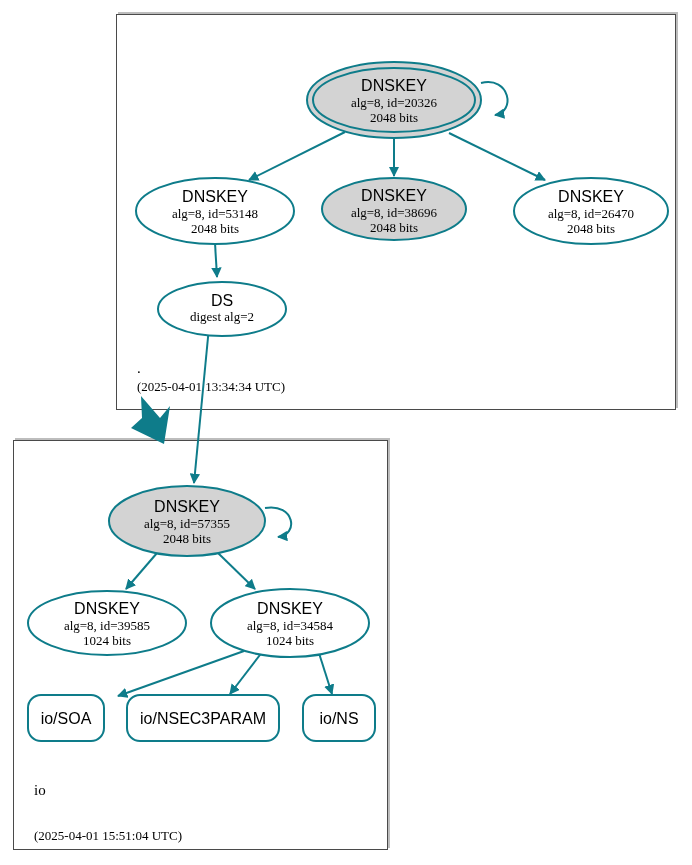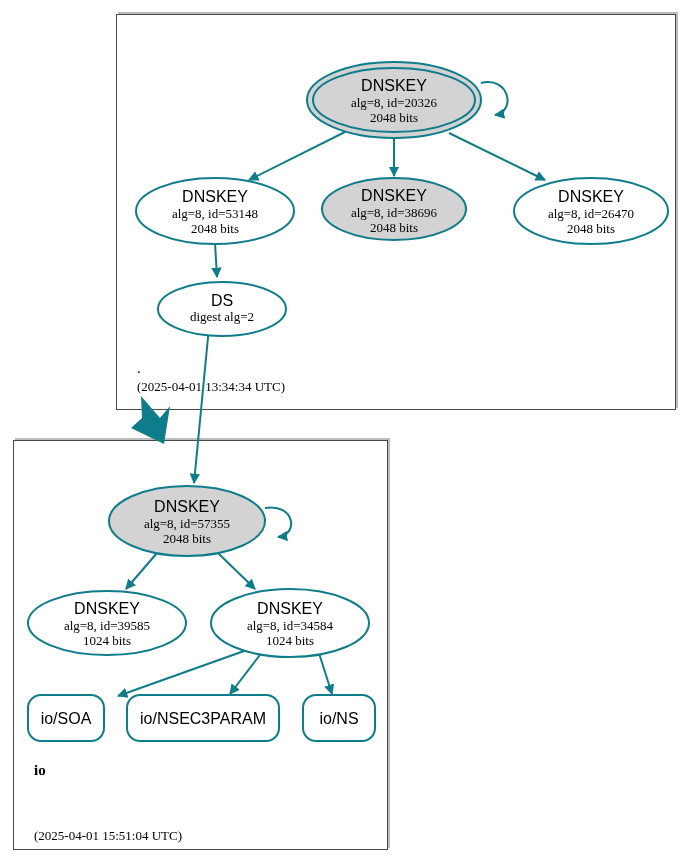--- a/index.html
+++ b/index.html
@@ -29,21 +29,21 @@
     position: absolute;
     font-family: "Liberation Serif", serif;
     color: #000000;
     white-space: nowrap;
   }
   .zone-name { font-size: 15px; }
   .zone-time { font-size: 13px; }
 
   #root-zone-name { left: 137px; top: 360px; }
   #root-zone-time { left: 137px; top: 379px; }
-  #io-zone-name   { left: 34px;  top: 762px; font-weight: bold; }
+  #io-zone-name   { left: 34px;  top: 782px; }
   #io-zone-time   { left: 34px;  top: 818px; margin-top: 10px; }
 
   svg.graph {
     position: absolute;
     left: 0; top: 0;
     width: 692px;
     height: 865px;
     overflow: visible;
   }
 

